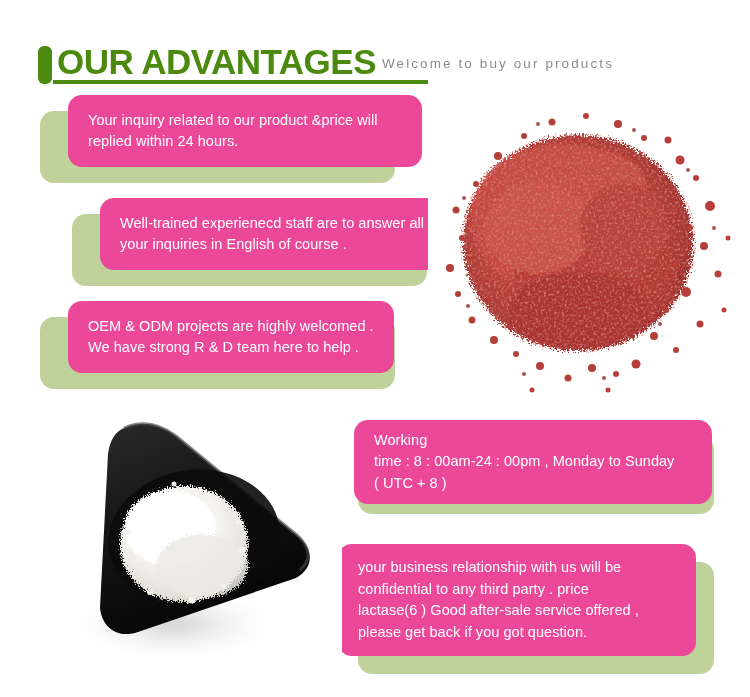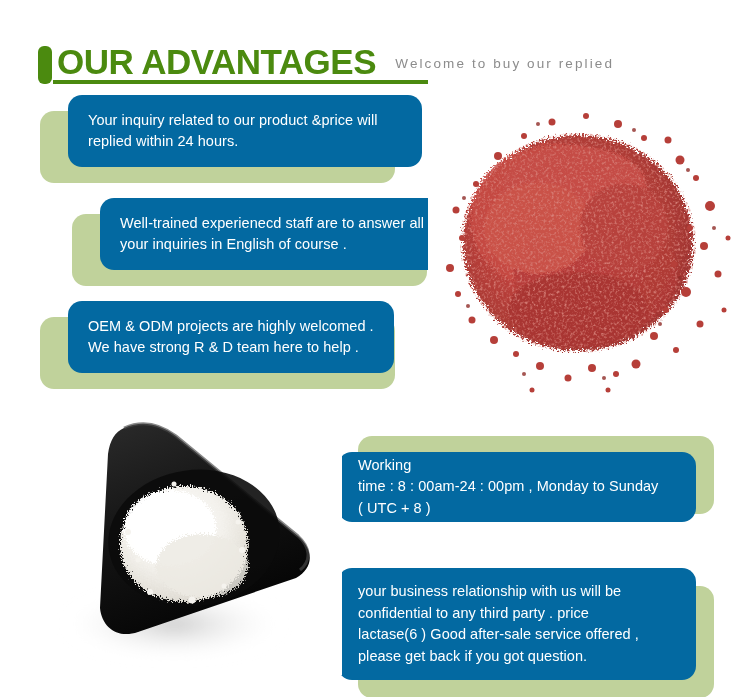--- a/index.html
+++ b/index.html
@@ -67,21 +67,21 @@
   .card-stack {
     position: absolute;
   }
   .card-shadow {
     position: absolute;
     background: #c0d29b;
     border-radius: 14px;
   }
   .card-main {
     position: absolute;
-    background: #0369a1;
+    background: #ec4899;
     border-radius: 14px;
     box-sizing: border-box;
     display: flex;
     align-items: center;
   }
   .card-text {
     color: #ffffff;
     font-size: 14.5px;
     line-height: 21.5px;
     padding: 0 16px 0 20px;
@@ -98,23 +98,23 @@
   #card-2 .card-shadow { left: 0px;  top: 16px; width: 355px; height: 72px; }
   #card-2 .card-main   { left: 28px; top: 0px;  width: 354px; height: 72px; }
 
   #card-3 { left: 40px; top: 301px; width: 382px; height: 88px; }
   #card-3 .card-shadow { left: 0px;  top: 16px; width: 355px; height: 72px; }
   #card-3 .card-main   { left: 28px; top: 0px;  width: 326px; height: 72px; }
 
   
   #card-4 { left: 338px; top: 420px; width: 376px; height: 94px; }
   #card-4 .card-shadow { left: 20px; top: 16px; width: 356px; height: 78px; }
-  #card-4 .card-main   { left: 0px;  top: 0px;  width: 358px; height: 70px; margin-top: 32px; }
-
-  #card-5 { left: 338px; top: 568px; width: 376px; height: 130px; }
+  #card-4 .card-main   { left: 16px;  top: 0px;  width: 358px; height: 84px; }
+
+  #card-5 { left: 338px; top: 544px; width: 376px; height: 130px; }
   #card-5 .card-shadow { left: 20px; top: 18px; width: 356px; height: 112px; }
   #card-5 .card-main   { left: 0px;  top: 0px;  width: 358px; height: 112px; }
 
   
   #red-powder-image {
     position: absolute;
     left: 428px;
     top: 78px;
     width: 322px;
     height: 330px;
@@ -128,21 +128,21 @@
     height: 265px;
     overflow: hidden;
   }
 </style>
 </head>
 <body>
 
 <div id="header">
   <div id="title-bar"></div>
   <div id="page-title">OUR ADVANTAGES</div>
-  <div id="header-tagline">Welcome to buy our replied</div>
+  <div id="header-tagline">Welcome to buy our products</div>
   <div id="header-rule"></div>
 </div>
 
 <div class="card-stack" id="card-1">
   <div class="card-shadow"></div>
   <div class="card-main">
     <div class="card-text">Your inquiry related to our product &amp;price will
 replied within 24 hours.</div>
   </div>
 </div>

